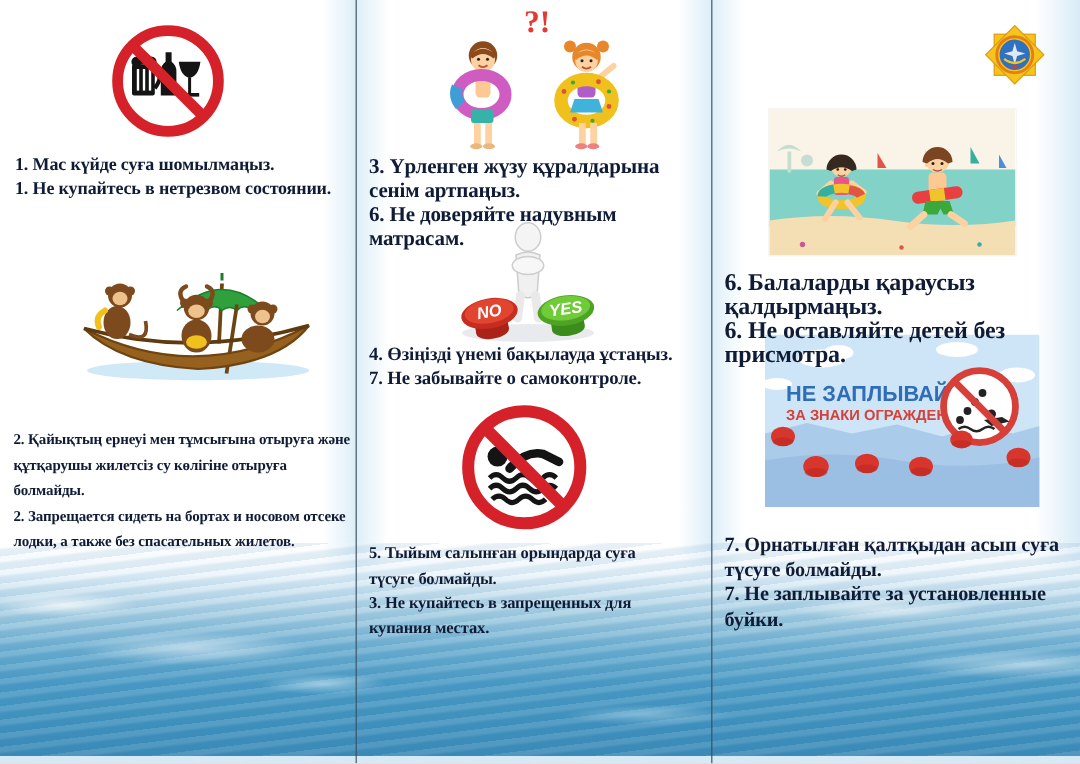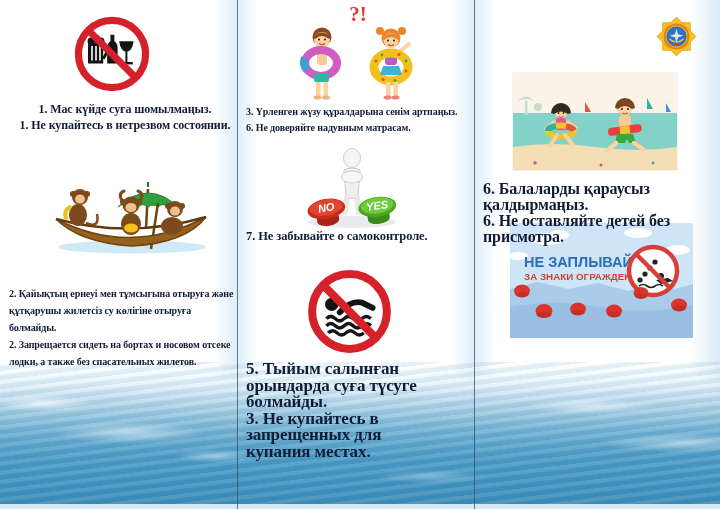--- a/index.html
+++ b/index.html
@@ -35,25 +35,25 @@
         #a9d0e4 32%,
         #6fb0d2 48%,
         #4d9cc6 64%,
         #4292bf 84%,
         #3c8ab7 100%);
   }
   .water-edge{position:absolute;left:0;right:0;bottom:0;height:5px;background:#d6e9f5;z-index:2;}
 
   .illus{position:absolute;z-index:2;}
   .rule{position:absolute;z-index:3;color:#101c36;font-weight:bold;letter-spacing:-0.1px;}
-  .r1{left:10px;top:101px;width:230px;font-size:12px;line-height:16px;text-align:center;}
+  .r1{left:10px;top:101px;width:230px;font-size:12px;line-height:16px;}
   .r2{left:9px;top:285px;width:228px;font-size:10px;line-height:17px;}
-  .r3{left:246px;top:104px;width:226px;font-size:10px;line-height:16px;}
+  .r3{left:246px;top:104px;width:226px;font-size:14px;line-height:16px;}
   .r4{left:246px;top:229px;width:226px;font-size:12.5px;line-height:15.5px;}
-  .r5{left:246px;top:361px;width:200px;font-size:17px;line-height:16.5px;}
+  .r5{left:246px;top:361px;width:200px;font-size:11px;line-height:16.5px;}
   .r6{left:483px;top:181px;width:236px;font-size:16px;line-height:16px;}
   .r7{left:483px;top:355px;width:230px;font-size:13.5px;line-height:16.5px;}
 
   .qmarks{position:absolute;left:340px;top:2px;width:36px;z-index:3;
     text-align:center;color:#e23a2e;font-size:21px;font-weight:bold;
     font-family:"Liberation Serif",serif;}
 
   .i-noalc{left:72px;top:14px;width:80px;height:80px;}
   .i-monkeys{left:50px;top:177px;width:162px;height:78px;}
   .i-kids{left:295px;top:25px;width:122px;height:80px;}
@@ -214,20 +214,21 @@
     <g transform="translate(77,59) rotate(-8)">
       <rect x="-11" y="2" width="22" height="12" fill="#3c8c1c"></rect>
       <ellipse cx="0" cy="14" rx="11" ry="5" fill="#3c8c1c"></ellipse>
       <ellipse cx="0" cy="2" rx="19" ry="10" fill="#4da324"></ellipse>
       <ellipse cx="0" cy="0.5" rx="16.5" ry="8" fill="#6fcb38"></ellipse>
       <text x="0" y="4.5" text-anchor="middle" font-family="'Liberation Sans',sans-serif" font-weight="bold" font-style="italic" font-size="11" fill="#fff">YES</text>
     </g>
   </svg>
 
   <div class="rule r4">
+    <div>4. Өзіңізді үнемі бақылауда ұстаңыз.</div>
     <div>7. Не забывайте о самоконтроле.</div>
   </div>
 
   <svg class="illus i-noswim" viewBox="0 0 100 100">
     <circle cx="50" cy="50" r="42" fill="#fff" stroke="#d5222a" stroke-width="9"></circle>
     <circle cx="30" cy="42" r="7.5" fill="#141414"></circle>
     <path d="M39,51 C47,42 55,38 64,40 L76,46" stroke="#141414" stroke-width="6.5" fill="none" stroke-linecap="round"></path>
     <g stroke="#141414" stroke-width="3.8" fill="none">
       <path d="M24,58 q5,-5 10,0 t10,0 t10,0 t10,0 t10,0"></path>
       <path d="M24,66 q5,-5 10,0 t10,0 t10,0 t10,0 t10,0"></path>
@@ -341,16 +342,20 @@
     <g fill="#b5271d" opacity="0.5">
       <ellipse cx="12" cy="71.5" rx="7" ry="2.8"></ellipse>
       <ellipse cx="34" cy="92" rx="7.5" ry="3"></ellipse>
       <ellipse cx="68" cy="89.5" rx="7" ry="2.8"></ellipse>
       <ellipse cx="104" cy="91.5" rx="7" ry="2.8"></ellipse>
       <ellipse cx="131" cy="73" rx="6.5" ry="2.5"></ellipse>
       <ellipse cx="169" cy="85.5" rx="7" ry="2.8"></ellipse>
     </g>
   </svg>
 
+  <div class="rule r7">
+    <div>7. Орнатылған қалтқыдан асып суға түсуге болмайды.</div>
+    <div>7. Не заплывайте за установленные буйки.</div>
+  </div>
 
   <div class="fold fold-1"></div>
   <div class="fold fold-2"></div>
 </div>
 
 </body></html>

